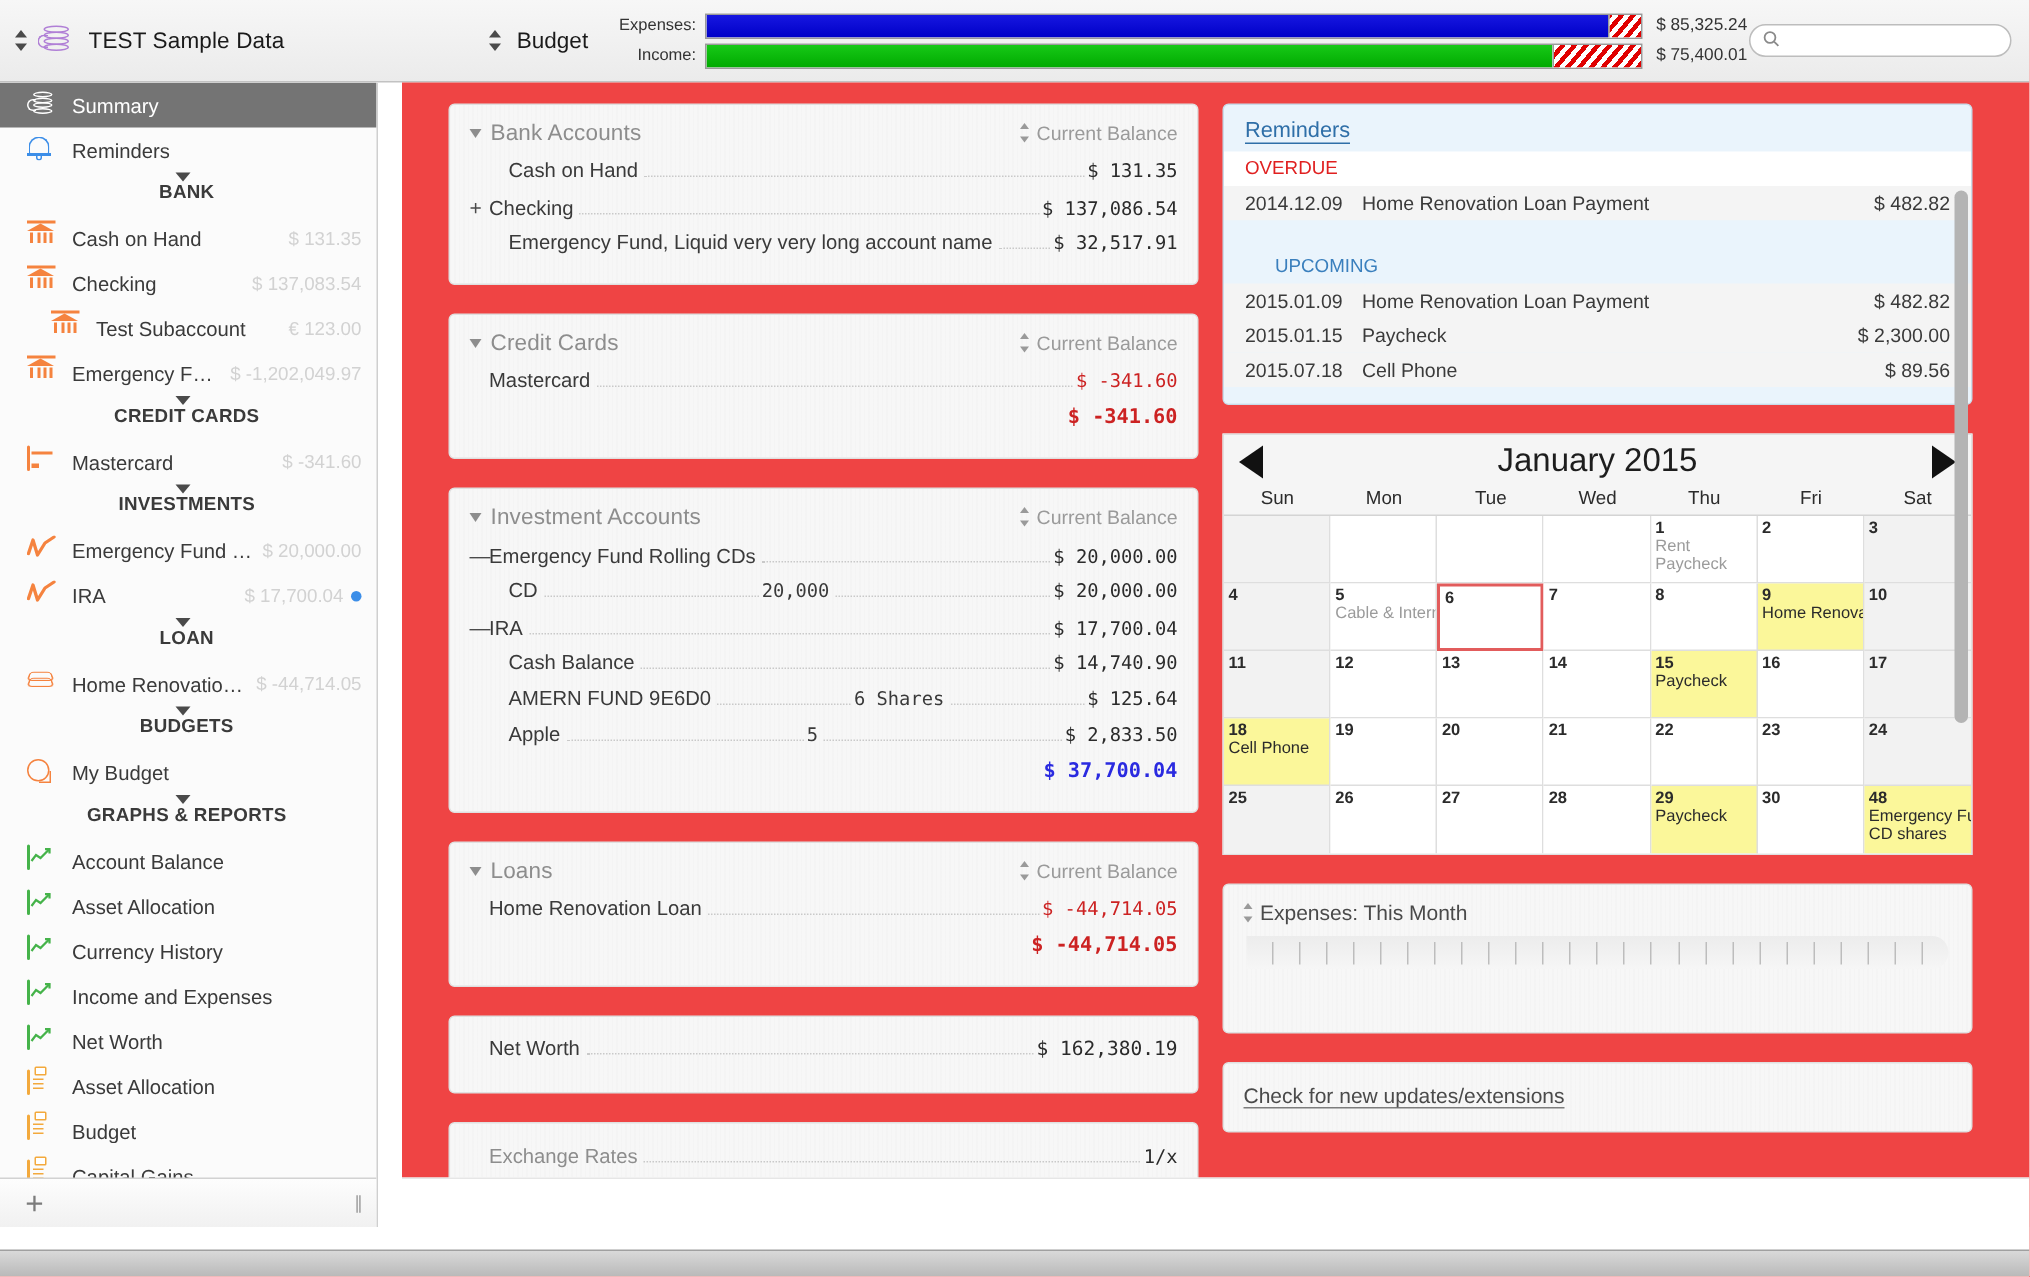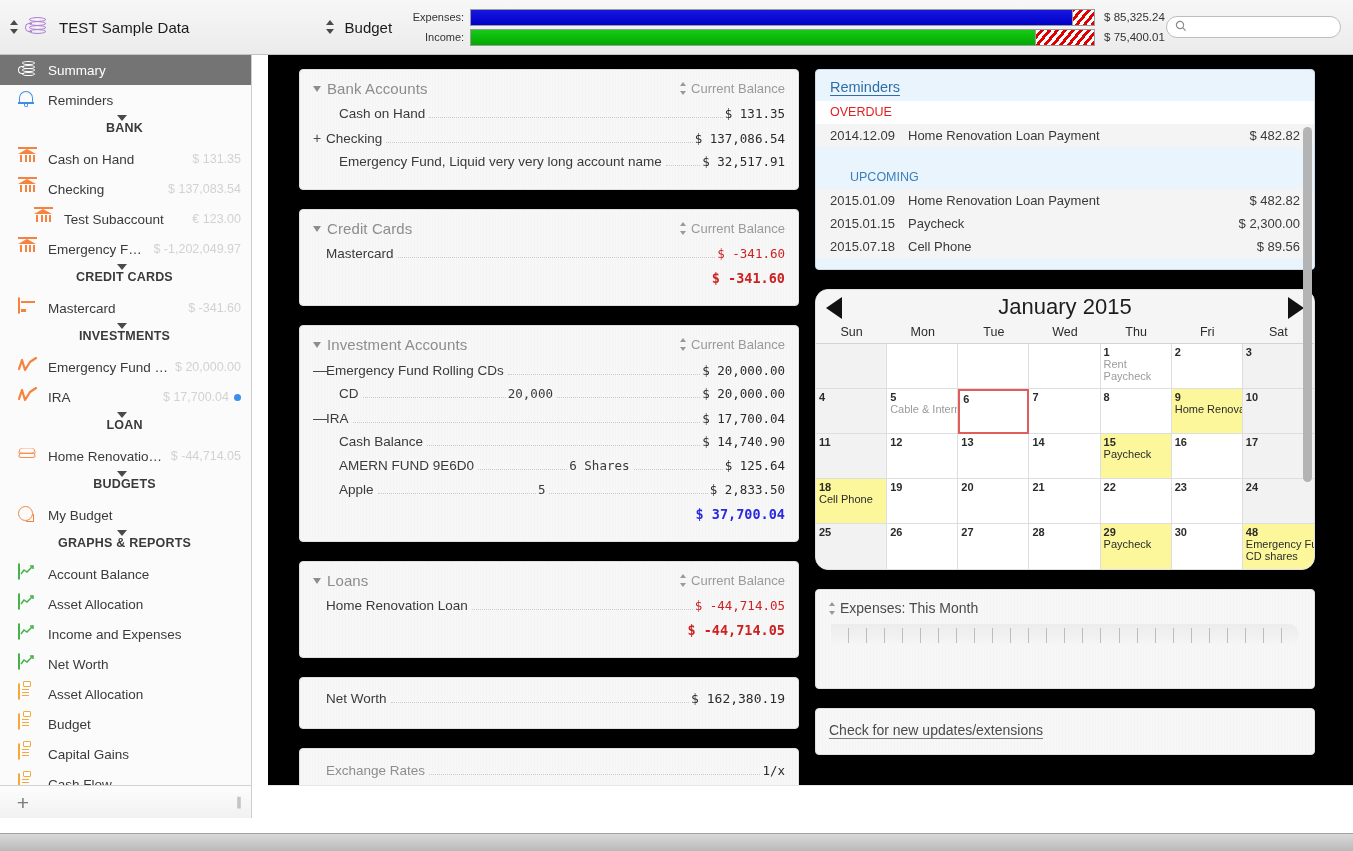--- a/index.html
+++ b/index.html
@@ -153,21 +153,21 @@
   .sb-footer {
     position:absolute; left:0; bottom:0; width:100%; height:33px;
     background:linear-gradient(to bottom,#fdfdfd,#f1f1f1);
     border-top:1px solid #d2d2d2; display:flex; align-items:center;
   }
   .plus-btn { width:26px; margin-left:10px; font-size:21px; color:#7c7c7c; line-height:1;
      text-align:center; font-weight:300; cursor:default; }
   .grip { margin-left:auto; margin-right:8px; color:#9b9b9b; font-size:12px; letter-spacing:1px; }
 
   
-  .content { position:absolute; left:268px; top:55px; right:0; bottom:33px; background:#000000; overflow:hidden; }
+  .content { position:absolute; left:268px; top:55px; right:0; bottom:33px; background:#ef4444; overflow:hidden; }
   .col-mid { position:absolute; left:31px; top:14px; width:500px; }
   .col-right { position:absolute; left:547px; top:14px; width:500px; }
 
   .card {
     background:#f7f7f7; border:1px solid #e0e0e0; border-radius:4px;
     background-image:repeating-linear-gradient(to right,rgba(0,0,0,0.012) 0 1px,transparent 1px 3px);
     margin-bottom:19px; padding:10px 13px 11px;
   }
   .card-head { display:flex; align-items:center; margin-bottom:9px; }
   .card-title { font-size:15px; color:#8d8d8d; letter-spacing:0.1px; }
@@ -213,21 +213,21 @@
     display:flex; align-items:center; font-size:13px; color:#3a3a3a;
     padding:4px 14px; background:#f4f4f4; height:23px;
   }
   .rem-date { width:78px; flex:none; }
   .rem-desc { flex:1; }
   .rem-amt { text-align:center; white-space:nowrap; }
   .rem-gap { height:19px; background:#eaf4fc; }
   .rem-tail { height:11px; background:#eaf4fc; }
 
   
-  .cal-card { background:#fbfbfb; border:1px solid #e0e0e0; border-radius:13px; overflow:hidden; margin-bottom:19px; }
+  .cal-card { background:#fbfbfb; border:1px solid #e0e0e0; border-radius:0; overflow:hidden; margin-bottom:19px; }
   .cal-head {
     display:flex; align-items:center; justify-content:center; position:relative;
     height:34px; background:#f5f5f5;
   }
   .cal-month { font-size:22px; color:#1d1d1d; font-weight:400; }
   .cal-prev, .cal-next { position:absolute; top:7px; width:0;height:0; }
   .cal-prev { left:10px; border-top:11px solid transparent; border-bottom:11px solid transparent; border-right:16px solid #111; }
   .cal-next { right:10px; border-top:11px solid transparent; border-bottom:11px solid transparent; border-left:16px solid #111; }
   .cal-dow { display:grid; grid-template-columns:repeat(7,1fr); background:#f5f5f5; border-bottom:1px solid #d4d4d4; }
   .cal-dow div { text-align:center; font-size:12.5px; color:#2b2b2b; padding:1px 0 4px; }
@@ -413,20 +413,27 @@
                 <polyline points="10,1 13,1 13,4" fill="none" stroke="#45b34a" stroke-width="1.5"></polyline>
               </svg></span></span>
           <span class="sb-label">Account Balance</span>
         </div>
         <div class="sb-row">
           <span class="sb-icon"><span class="ic-chart"><svg width="15" height="11" viewBox="0 0 15 11">
                 <polyline points="1,9 4,5 7,7 13,1" fill="none" stroke="#45b34a" stroke-width="1.5"></polyline>
                 <polyline points="10,1 13,1 13,4" fill="none" stroke="#45b34a" stroke-width="1.5"></polyline>
               </svg></span></span>
           <span class="sb-label">Asset Allocation</span>
+        </div>
+        <div class="sb-row">
+          <span class="sb-icon"><span class="ic-chart"><svg width="15" height="11" viewBox="0 0 15 11">
+                <polyline points="1,9 4,5 7,7 13,1" fill="none" stroke="#45b34a" stroke-width="1.5"></polyline>
+                <polyline points="10,1 13,1 13,4" fill="none" stroke="#45b34a" stroke-width="1.5"></polyline>
+              </svg></span></span>
+          <span class="sb-label">Currency History</span>
         </div>
         <div class="sb-row">
           <span class="sb-icon"><span class="ic-chart"><svg width="15" height="11" viewBox="0 0 15 11">
                 <polyline points="1,9 4,5 7,7 13,1" fill="none" stroke="#45b34a" stroke-width="1.5"></polyline>
                 <polyline points="10,1 13,1 13,4" fill="none" stroke="#45b34a" stroke-width="1.5"></polyline>
               </svg></span></span>
           <span class="sb-label">Income and Expenses</span>
         </div>
         <div class="sb-row">
           <span class="sb-icon"><span class="ic-chart"><svg width="15" height="11" viewBox="0 0 15 11">

